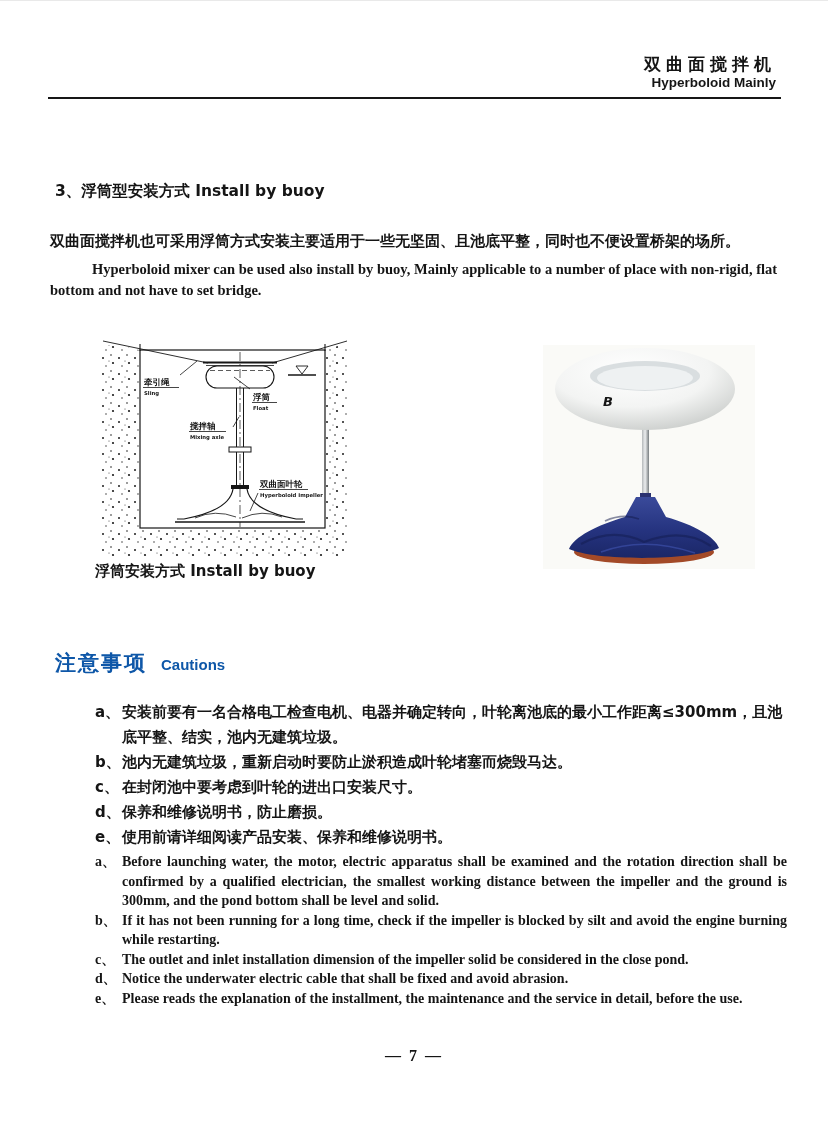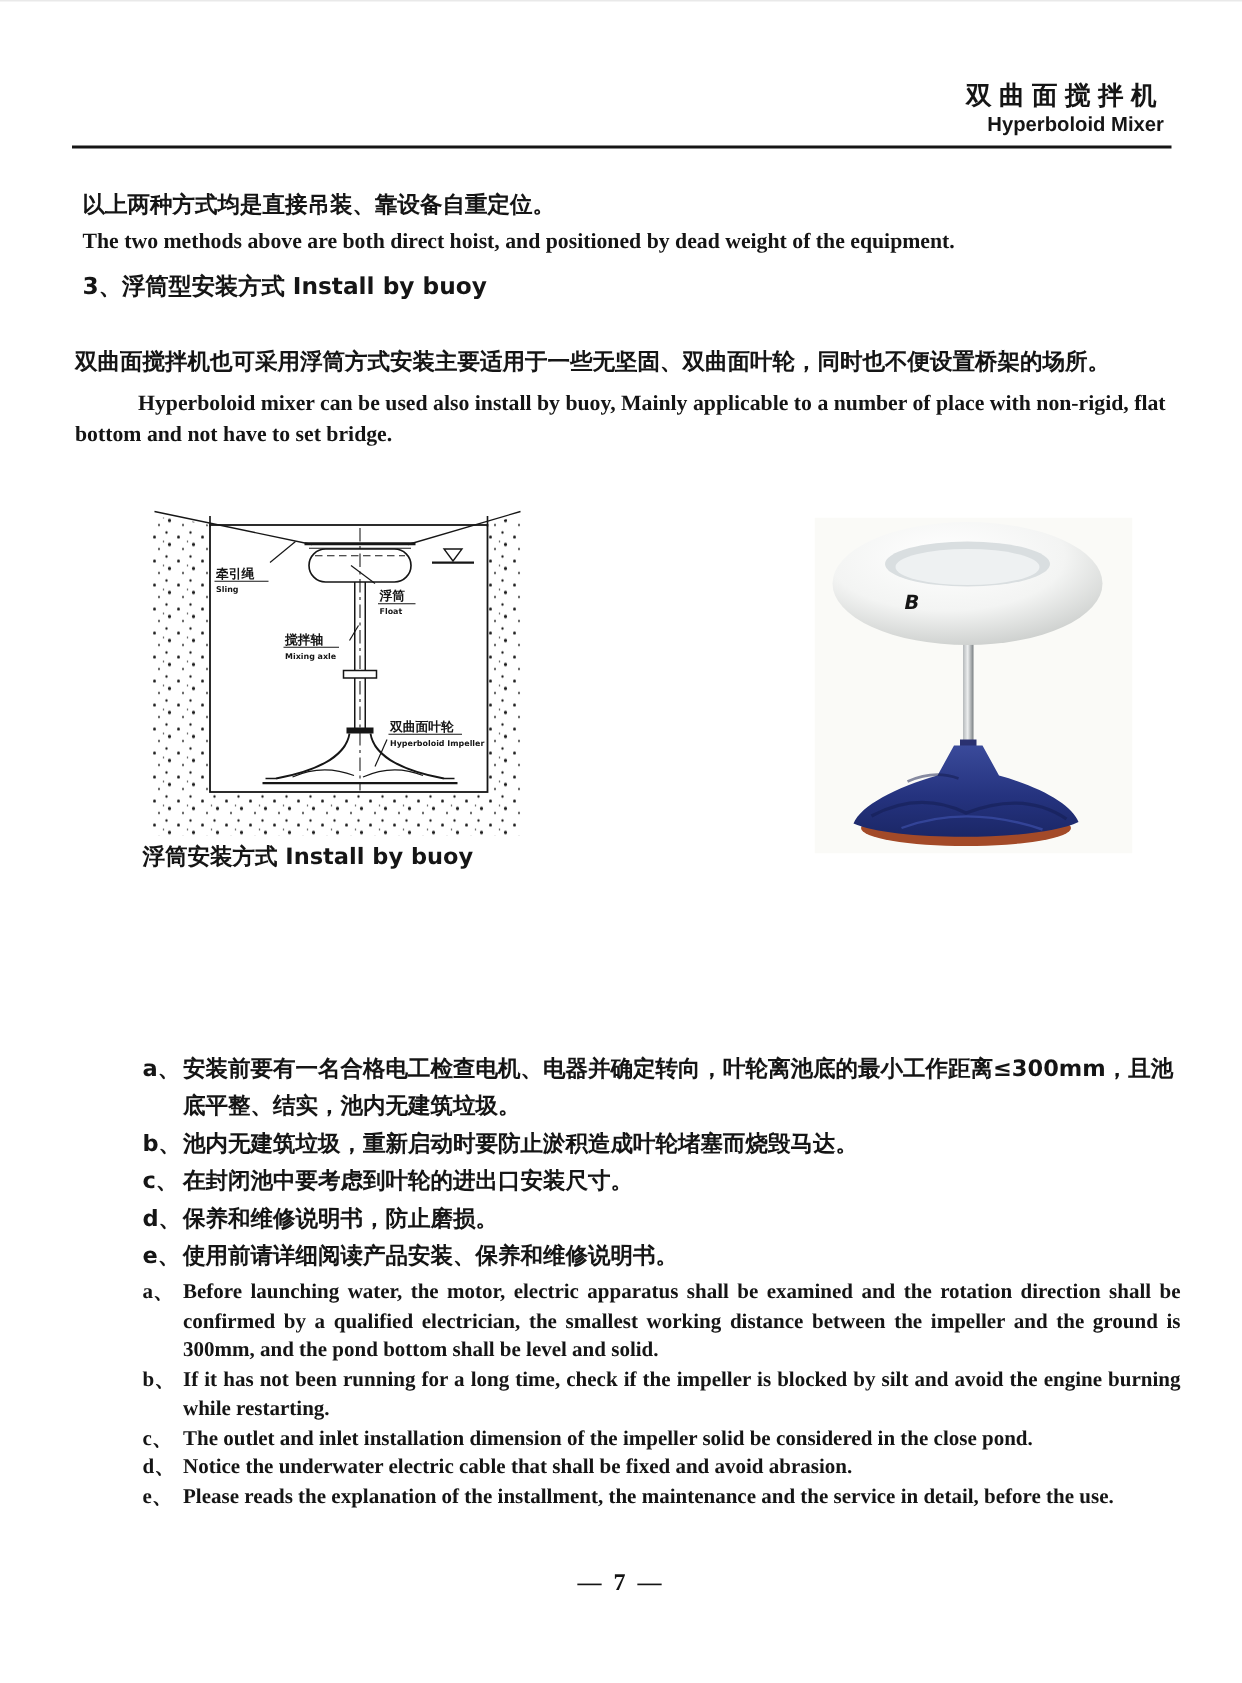--- a/index.html
+++ b/index.html
@@ -54,32 +54,28 @@
   svg .lbl-zh { font-size:8.5px; font-weight:bold; }
   svg .lbl-en { font-size:5.3px; font-weight:bold; }
 </style>
 </head>
 <body>
 
 <div class="page">
 
   <div class="header">
     <div class="header-title-zh">双曲面搅拌机</div>
-    <div class="header-title-en">Hyperboloid Mixer</div>
+    <div class="header-title-en">Hyperboloid Mainly</div>
   </div>
   <div class="header-rule"></div>
 
-  <div class="intro">
-    <div class="intro-zh">以上两种方式均是直接吊装、靠设备自重定位。</div>
-    <div class="intro-en">The two methods above are both direct hoist, and positioned by dead weight of the equipment.</div>
-  </div>
 
   <div class="sec-heading">3、浮筒型安装方式 Install by buoy</div>
   <div class="sec-body">
-    <div class="sec-body-zh">双曲面搅拌机也可采用浮筒方式安装主要适用于一些无坚固、双曲面叶轮，同时也不便设置桥架的场所。</div>
+    <div class="sec-body-zh">双曲面搅拌机也可采用浮筒方式安装主要适用于一些无坚固、且池底平整，同时也不便设置桥架的场所。</div>
     <div class="sec-body-en">Hyperboloid mixer can be used also install by buoy, Mainly applicable to a number of place with non-rigid, flat bottom and not have to set bridge.</div>
   </div>
 
   <svg class="diagram" viewBox="0 0 250 226">
     <defs>
       <pattern id="speck" width="16" height="16" patternUnits="userSpaceOnUse">
         <circle cx="3" cy="5" r="1" fill="#1c1c1c"></circle>
         <circle cx="11" cy="2" r="0.8" fill="#1c1c1c"></circle>
         <circle cx="13" cy="10" r="1.1" fill="#1c1c1c"></circle>
         <circle cx="6" cy="13" r="0.7" fill="#1c1c1c"></circle>
@@ -180,20 +176,24 @@
     </g>
     <g>
       <ellipse cx="101" cy="207" rx="70" ry="12" fill="#a34a28"></ellipse>
       <path d="M93,152 L112,152 L123,172 C152,180 172,192 176,203 C150,216 52,216 26,204 C31,192 54,180 82,172 Z" fill="url(#impg)"></path>
       <path d="M38,199 Q70,182 101,197 Q140,182 168,201" fill="none" stroke="#141d52" stroke-width="2.2" opacity="0.55"></path>
       <path d="M58,207 Q101,191 152,208" fill="none" stroke="#3c4ea8" stroke-width="1.6" opacity="0.7"></path>
       <path d="M62,176 Q80,168 96,174" fill="none" stroke="#11194a" stroke-width="1.8" opacity="0.5"></path>
     </g>
   </svg>
 
+  <div class="cautions-heading">
+    <span class="cautions-zh-t">注意事项</span>
+    <span class="cautions-en-t">Cautions</span>
+  </div>
 
   <div class="list list-zh">
     <div class="li">
       <span class="li-label">a、</span>
       <span class="li-text">安装前要有一名合格电工检查电机、电器并确定转向，叶轮离池底的最小工作距离≤300mm，且池底平整、结实，池内无建筑垃圾。</span>
     </div>
     <div class="li">
       <span class="li-label">b、</span>
       <span class="li-text">池内无建筑垃圾，重新启动时要防止淤积造成叶轮堵塞而烧毁马达。</span>
     </div>

